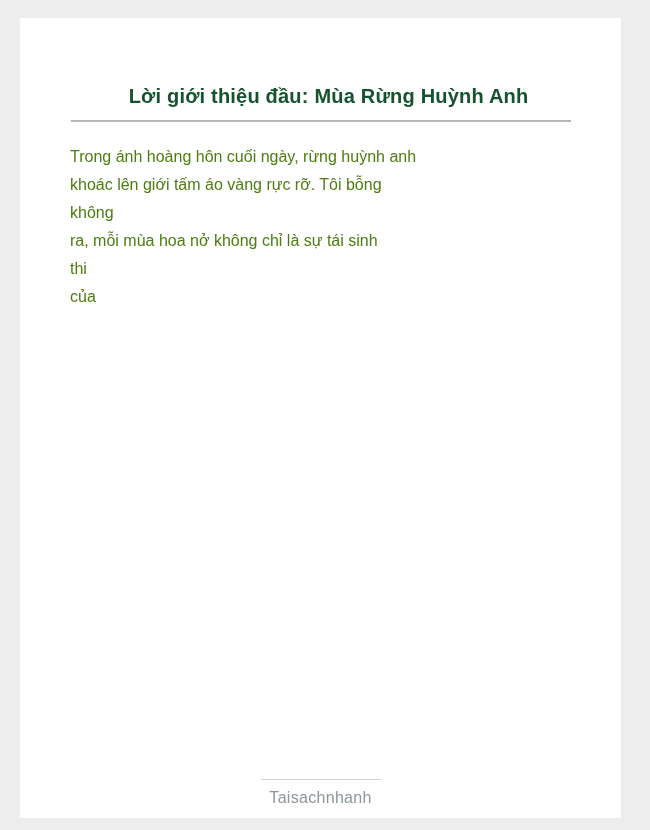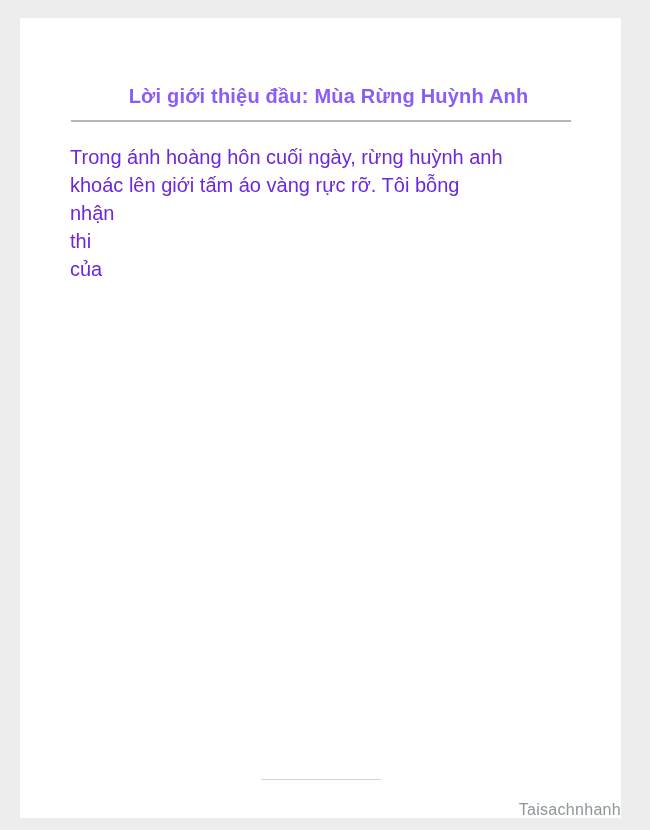--- a/index.html
+++ b/index.html
@@ -25,79 +25,79 @@
   .page-title {
     position: absolute;
     left: 16px;
     right: 0;
     top: 64px;
     margin: 0;
     text-align: center;
     font-size: 20px;
     line-height: 28px;
     font-weight: 600;
-    color: #8b5cf6;
+    color: #14532d;
     letter-spacing: 0.2px;
   }
   .title-divider {
     position: absolute;
     left: 50%;
     transform: translateX(-50%);
     top: 102px;
     width: 500px;
     height: 2px;
     background: #b5b8bb;
   }
   .body-text {
     position: absolute;
     left: 50px;
     top: 125px;
     width: 480px;
-    font-size: 20px;
+    font-size: 16px;
     line-height: 28px;
-    color: #6d28d9;
+    color: #4d7c0f;
   }
   .text-line {
     white-space: nowrap;
   }
   .page-footer {
     position: absolute;
     left: 0;
     right: 0;
     top: 761px;
     text-align: center;
   }
   .footer-divider {
     width: 120px;
     height: 1px;
     margin: 0 auto;
     background: #d2d5d7;
   }
   .footer-brand {
-    margin-top: 20px;
+    margin-top: 8px;
     font-size: 16px;
     line-height: 20px;
     color: #8d9699;
     letter-spacing: 0.3px;
-    text-align: right;
   }
 </style>
 </head>
 <body>
 
 <div class="page">
 
   <h1 class="page-title">Lời giới thiệu đầu: Mùa Rừng Huỳnh Anh</h1>
 
   <div class="title-divider"></div>
 
   <div class="body-text">
     <div class="text-line">Trong ánh hoàng hôn cuối ngày, rừng huỳnh anh</div>
     <div class="text-line">khoác lên giới tấm áo vàng rực rỡ. Tôi bỗng</div>
-    <div class="text-line">nhận</div>
+    <div class="text-line">không</div>
+    <div class="text-line">ra, mỗi mùa hoa nở không chỉ là sự tái sinh</div>
     <div class="text-line">thi</div>
     <div class="text-line">của</div>
   </div>
 
   <div class="page-footer">
     <div class="footer-divider"></div>
     <div class="footer-brand">Taisachnhanh</div>
   </div>
 
 </div>

